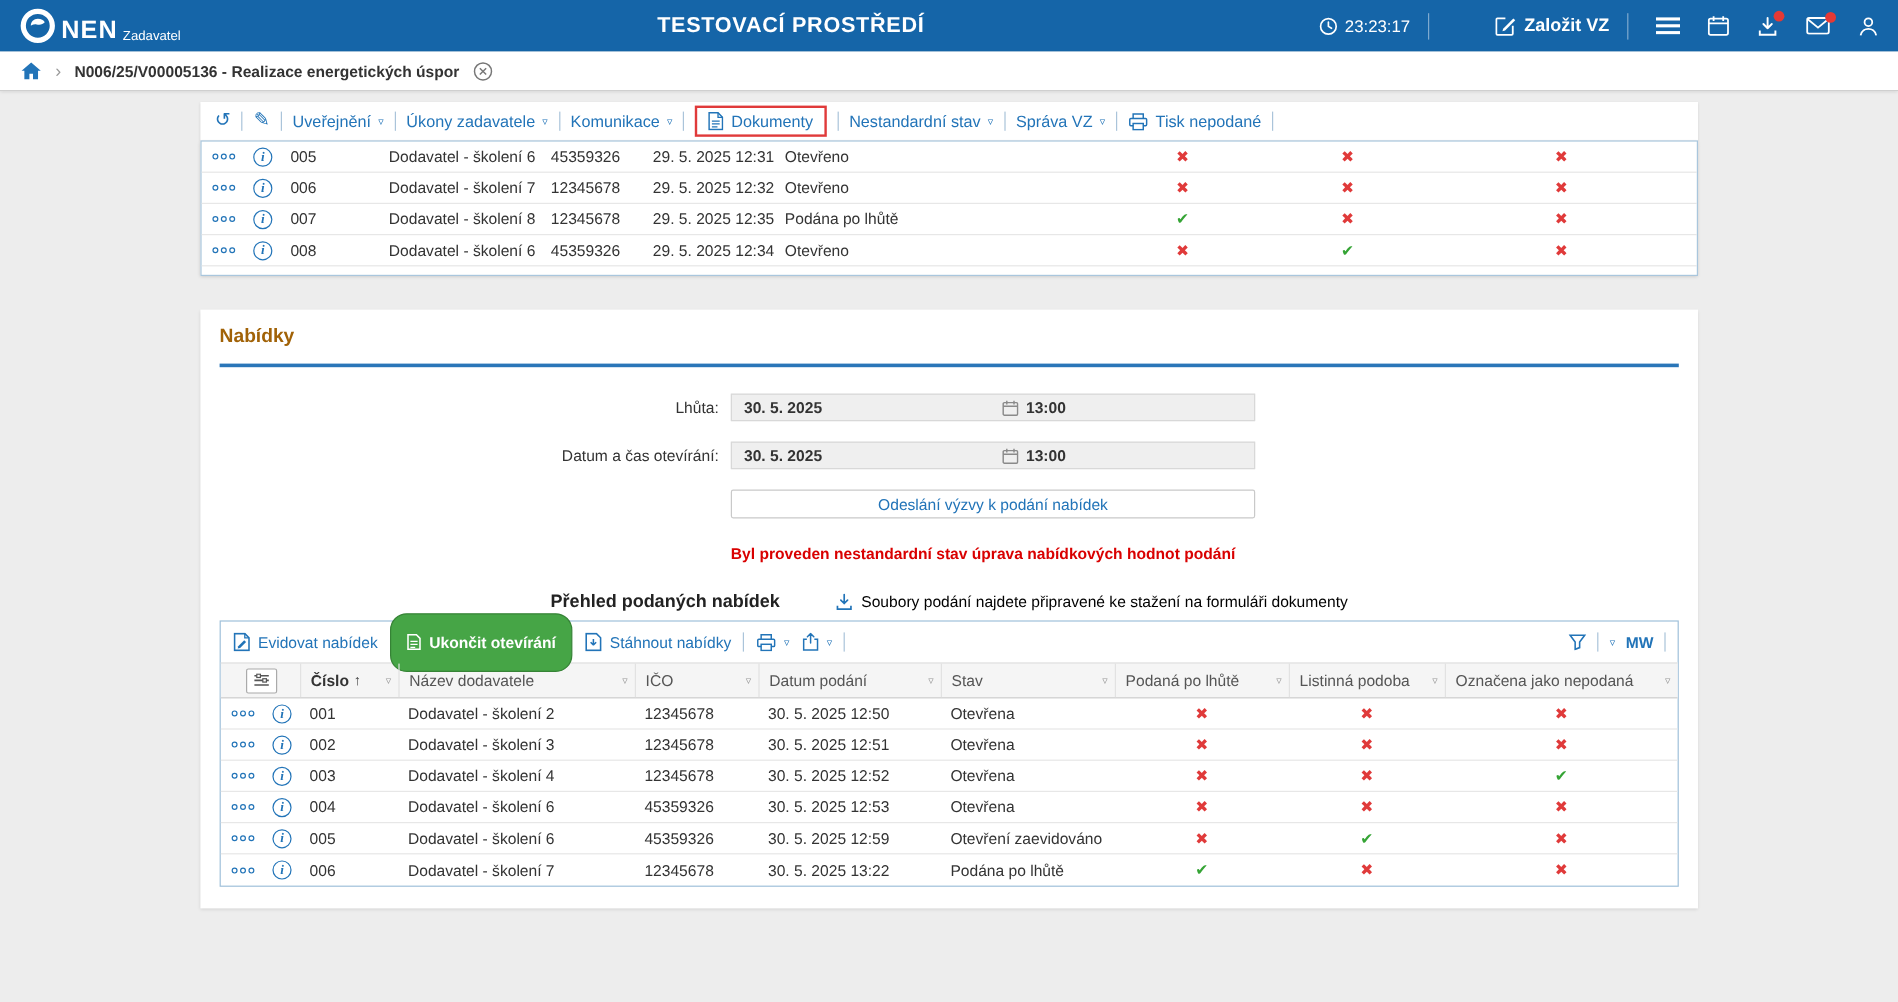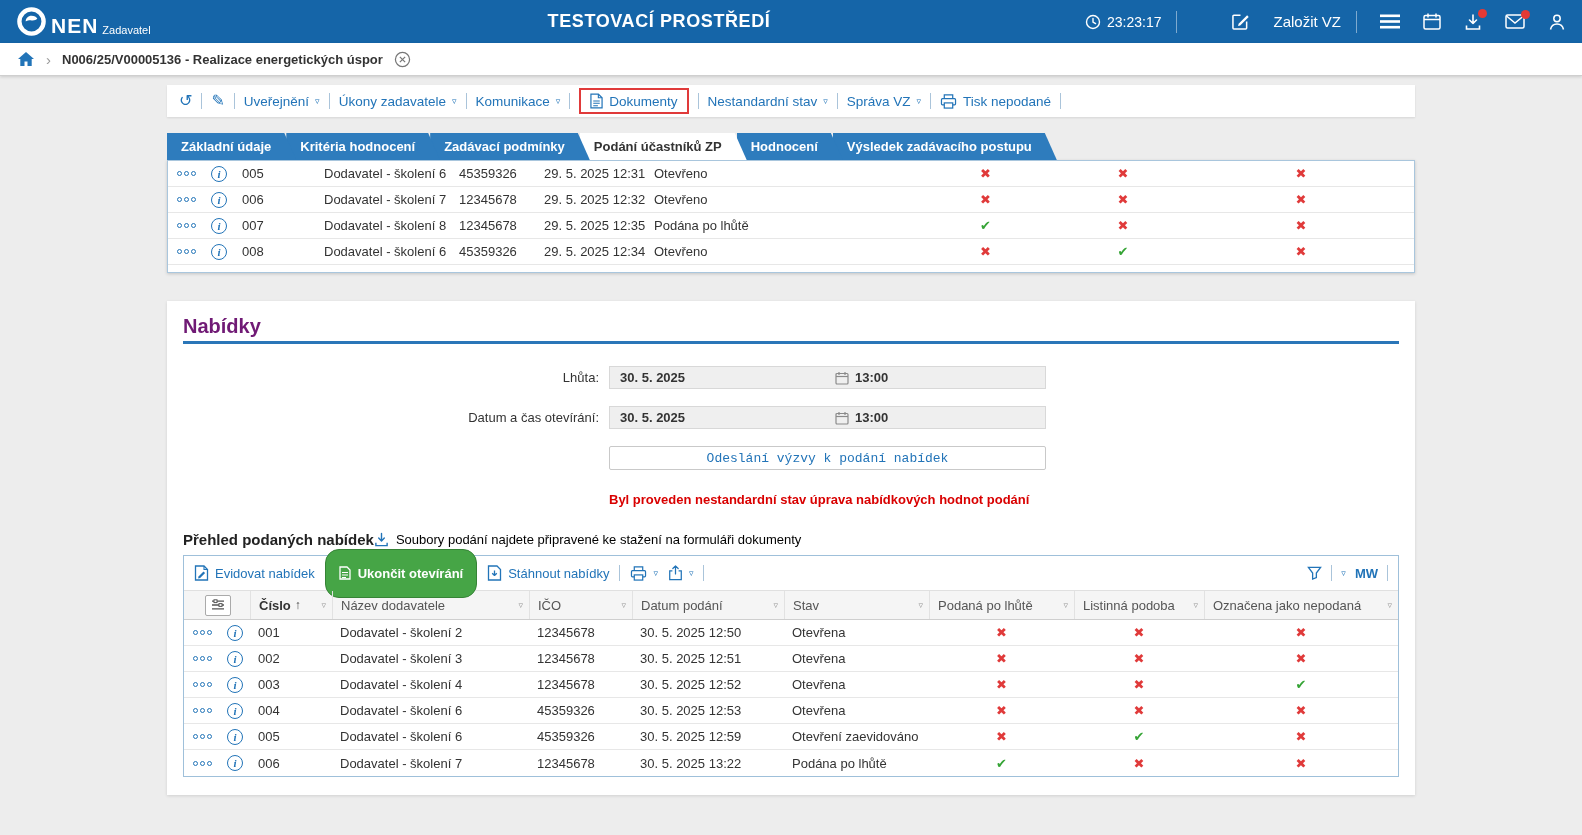--- a/index.html
+++ b/index.html
@@ -9,21 +9,21 @@
 
   
   .topbar { height:43px; background:#1565a8; color:#fff; display:flex; align-items:center; padding:0 16px; position:relative; }
   .brand { display:flex; align-items:flex-end; gap:4px; cursor:pointer; }
   .brand-name { font-size:21px; font-weight:bold; letter-spacing:1px; line-height:22px; }
   .brand-sub { font-size:11px; margin-bottom:1px; }
   .env-title { position:absolute; left:659px; transform:translateX(-50%); font-size:18px; font-weight:bold; letter-spacing:.6px; white-space:nowrap; }
   .top-right { margin-left:auto; display:flex; align-items:center; gap:15px; }
   .tdiv { width:1px; height:22px; background:rgba(255,255,255,.45); }
   .clock-box { display:flex; align-items:center; gap:6px; font-size:14px; }
-  .create-vz { display:flex; align-items:center; gap:24px; font-size:15px; font-weight:normal; cursor:pointer;padding-left:40px; }
+  .create-vz { display:flex; align-items:center; gap:7px; font-size:15px; font-weight:bold; cursor:pointer;padding-left:40px; }
   .icon-btn { position:relative; display:flex; align-items:center; cursor:pointer; margin-left:8px; }
   .badge { position:absolute; top:-4px; right:-5px; width:9px; height:9px; border-radius:50%; background:#e53935; }
 
   
   .breadcrumb { height:33px; background:#fff; display:flex; align-items:center; gap:11px; padding:0 17px; border-bottom:1px solid #cfcfcf; box-shadow:0 1px 3px rgba(0,0,0,.15); position:relative; z-index:5; }
   .crumb-sep { color:#999; font-size:15px; }
   .crumb-label { font-weight:bold; font-size:13px; color:#333; }
   .crumb-close { cursor:pointer; display:flex; }
 
   .wrap { width:1248px; margin:0 auto; }
@@ -52,34 +52,34 @@
   .c-center { padding:0; display:flex; align-items:center; justify-content:center; }
   .dots { display:flex; gap:2px; cursor:pointer; }
   .dots i { width:5px; height:5px; border:1px solid #2274b8; border-radius:50%; }
   .info-badge { width:16px; height:16px; border:1.5px solid #2274b8; border-radius:50%; color:#2274b8; font-family:"Liberation Serif",serif; font-style:italic; font-weight:bold; font-size:11px; display:flex; align-items:center; justify-content:center; cursor:pointer; }
   .flag { font-weight:bold; font-size:13px; }
   .flag-yes { color:#35a435; }
   .flag-no { color:#e03a3a; }
 
   
   .mainpanel { margin-top:28px; background:#fff; box-shadow:0 1px 3px rgba(0,0,0,.12); padding:14px 16px 18px; }
-  .sec-title { font-size:20px; font-weight:bold; color:#701a75; padding-bottom:3px; border-bottom:3px solid #2a76b8; }
+  .sec-title { font-size:16px; font-weight:bold; color:#a16207; padding-bottom:13px; border-bottom:3px solid #2a76b8; }
   .form { margin-top:22px; }
   .frow { display:flex; align-items:center; margin-bottom:17px; }
   .flabel { width:426px; text-align:right; padding-right:10px; color:#333; }
   .ffield { width:437px; height:23px; background:#efefef; border:1px solid #d8d8d8; display:flex; align-items:center; }
   .fdate { flex:1; padding-left:10px; font-weight:bold; cursor:text; }
   .fcal { width:26px; display:flex; justify-content:center; cursor:pointer; }
   .ftime { width:190px; font-weight:bold; cursor:text; }
-  .invite-row { margin-left:426px;font-family:Liberation Mono, monospace; }
+  .invite-row { margin-left:426px; }
   .invite-btn { width:437px; height:24px; background:#fff; border:1px solid #c9c9c9; border-radius:2px; color:#2274b8; font-size:13px; font-family:inherit; cursor:pointer; }
   .note { margin:20px 0 0 426px; width:437px; font-weight:bold; text-align:justify; line-height:1.35; color:#333; }
   .warning { margin:22px 0 0 426px; color:#d90000; font-weight:bold; }
 
-  .ov-header { margin-top:24px; display:flex; align-items:center; justify-content:flex-start; }
+  .ov-header { margin-top:24px; display:flex; align-items:center; justify-content:center;gap:46px; }
   .ov-title { font-size:15px; font-weight:bold; color:#222; }
   .files-link { color:#000000; display:flex; align-items:center; gap:7px; cursor:pointer; }
 
   .panel2 { margin-top:7px; border:1px solid #9fc0da; background:#fff; }
   .t2toolbar { height:34px; display:flex; align-items:center; gap:10px; padding:0 10px; }
   .tb-link { color:#2274b8; display:flex; align-items:center; gap:6px; cursor:pointer; white-space:nowrap; }
   .btn-green { background:#46a546; border:1px solid #368336; border-radius:14px; color:#fff; font-weight:bold; font-size:13px; font-family:inherit; padding:16px 13px; display:flex; align-items:center; gap:7px; cursor:pointer; }
   .tb-right { margin-left:auto; display:flex; align-items:center; gap:9px; }
   .view-label { color:#2274b8; font-weight:bold; cursor:pointer; }
 
@@ -241,28 +241,20 @@
             <path d="M4.5 5V1h9v4" fill="none" stroke="#2274b8" stroke-width="1.3"></path>
             <rect x="1.5" y="5" width="15" height="6.5" rx="1" fill="none" stroke="#2274b8" stroke-width="1.3"></rect>
             <rect x="4.5" y="9.5" width="9" height="5.5" fill="#fff" stroke="#2274b8" stroke-width="1.3"></rect>
           </svg>
       </span>
       <span>Tisk nepodané</span>
     </span>
     <span class="vpipe"></span>
   </div>
 
-  <div class="tabs">
-    <div class="tab">Základní údaje</div>
-    <div class="tab">Kritéria hodnocení</div>
-    <div class="tab">Zadávací podmínky</div>
-    <div class="tab active">Podání účastníků ZP</div>
-    <div class="tab">Hodnocení</div>
-    <div class="tab">Výsledek zadávacího postupu</div>
-  </div>
 
   <div class="panel1">
     <div class="trow grid-top">
       <div class="cell c-center">
           <span class="dots">
             <i></i>
             <i></i>
             <i></i>
           </span>
         </div>

